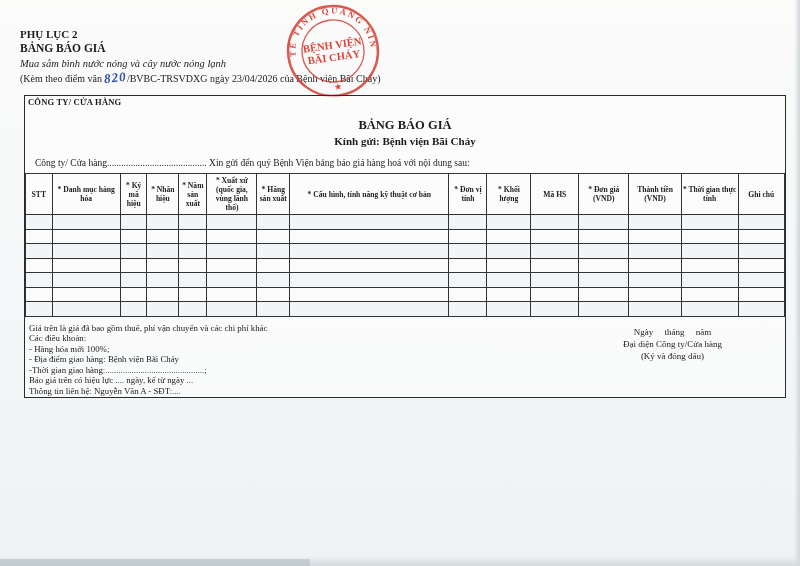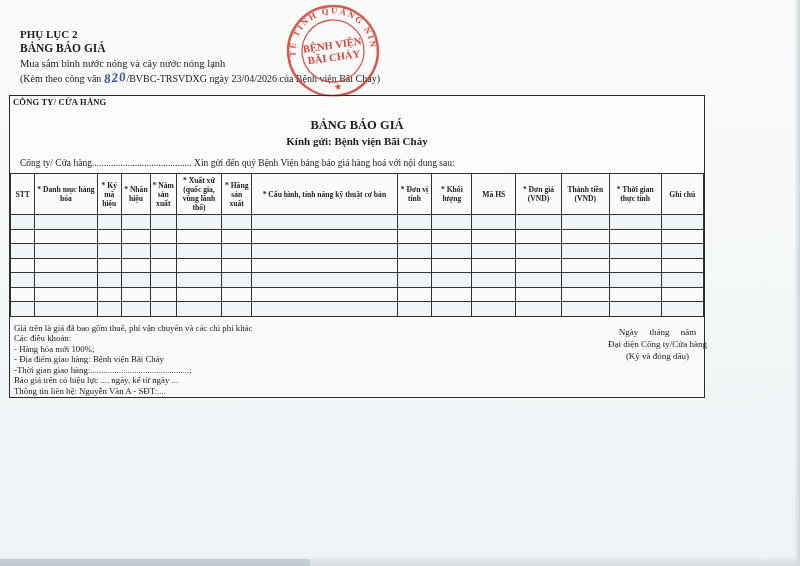--- a/index.html
+++ b/index.html
@@ -13,29 +13,29 @@
   .edge-right{position:absolute;top:0;right:0;width:6px;height:100%;
     background:linear-gradient(90deg,transparent,#cfd6da);}
   .edge-bottom{position:absolute;bottom:0;left:0;width:100%;height:10px;
     background:linear-gradient(180deg,transparent,#d4dadd);}
   .edge-bottom-dark{position:absolute;bottom:0;left:0;width:310px;height:7px;background:#aeb9c0;opacity:.55;}
 
   
   .doc-header{position:absolute;left:20px;top:28px;width:760px;text-align:left;line-height:13px;}
   .appendix{font-weight:bold;font-size:11px;}
   .doc-title{font-weight:bold;font-size:11.5px;margin-top:1px;}
-  .doc-subtitle{font-size:10.5px;margin-top:2px;}
+  .doc-subtitle{font-size:10.5px;margin-top:2px;font-style:italic;}
   .reference{font-size:10px;margin-top:1px;}
   .hand-num{color:#2f4fae;font-style:italic;font-weight:bold;font-size:13px;display:inline-block;transform:rotate(-6deg);letter-spacing:1px;}
 
   
   .stamp{position:absolute;left:284px;top:2px;width:98px;height:98px;opacity:.92;transform:rotate(-8deg);pointer-events:none;}
 
   
-  .form-box{position:absolute;left:9px;top:95px;width:696px;height:303px;
+  .form-box{position:absolute;left:24px;top:95px;width:762px;height:303px;
     border:1.5px solid #2b2b2b;background:rgba(253,253,252,.6);box-sizing:border-box;}
   .corner-label{position:absolute;top:1px;left:3px;font-weight:bold;font-size:8.5px;letter-spacing:.2px;}
   .form-title{margin-top:22px;text-align:center;font-weight:bold;font-size:12.5px;}
   .form-recipient{text-align:center;font-weight:bold;font-size:11px;margin-top:2px;}
   .intro-line{font-weight:normal;font-size:9.5px;margin:11px 0 5px 10px;}
 
   table.quote{width:100%;border-collapse:collapse;table-layout:fixed;}
   table.quote th,table.quote td{border:1px solid #333;}
   table.quote th{font-size:7.6px;font-weight:bold;text-align:center;vertical-align:middle;
     padding:2px 1px;height:28px;line-height:9px;}
@@ -47,21 +47,21 @@
     font-size:9px;line-height:12px;}
   .signature .date-line{white-space:pre;}
 </style>
 </head>
 <body>
 
 <div class="doc-header">
   <div class="appendix">PHỤ LỤC 2</div>
   <div class="doc-title">BẢNG BÁO GIÁ</div>
   <div class="doc-subtitle">Mua sắm bình nước nóng và cây nước nóng lạnh</div>
-  <div class="reference"><span>(Kèm theo công văn </span><span class="hand-num">820</span><span>/BVBC-TRSVDXG ngày 23/04/2026 của Bệnh viện Bãi Cháy)</span></div>
+  <div class="reference"><span>(Kèm theo điểm văn </span><span class="hand-num">820</span><span>/BVBC-TRSVDXG ngày 23/04/2026 của Bệnh viện Bãi Cháy)</span></div>
 </div>
 
 <svg class="stamp" viewBox="0 0 120 120">
   <circle cx="60" cy="60" r="55" fill="none" stroke="#d03a2e" stroke-width="3" opacity=".9"></circle>
   <circle cx="60" cy="60" r="38" fill="none" stroke="#d03a2e" stroke-width="1.6" opacity=".9"></circle>
   <path id="stamp-arc" d="M 14,60 A 46,46 0 0 1 106,60" fill="none"></path>
   <text font-size="10.5" font-weight="bold" fill="#d03a2e" letter-spacing="2.5" font-family="Liberation Serif,serif">
     <textPath href="#stamp-arc" startOffset="50%" text-anchor="middle">Y TẾ TỈNH QUẢNG NINH</textPath>
   </text>
   <text x="60" y="57" text-anchor="middle" font-size="13" font-weight="bold" fill="#d8352a" font-family="Liberation Serif,serif">BỆNH VIỆN</text>

